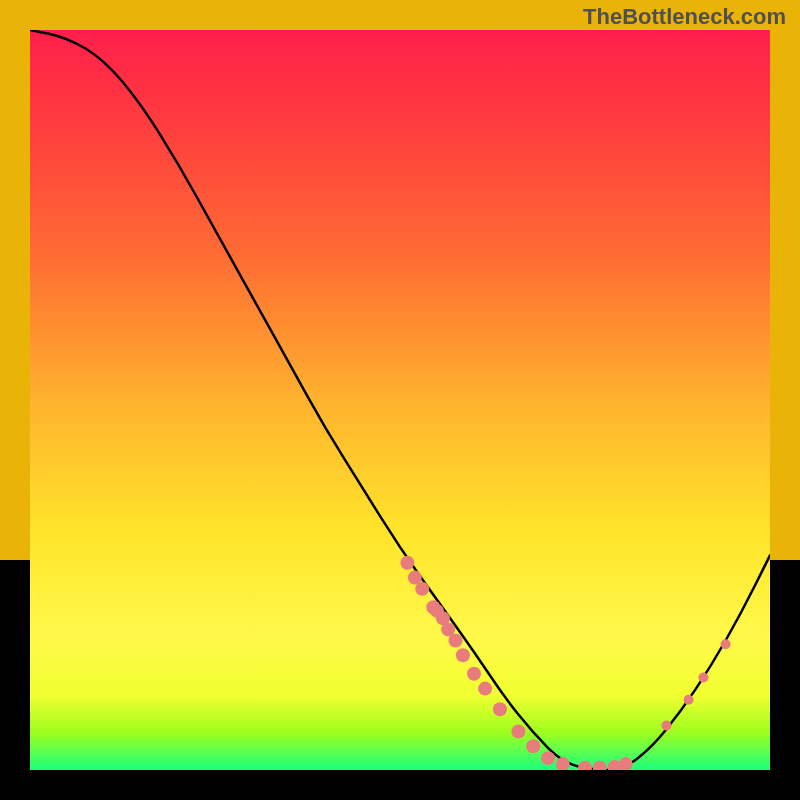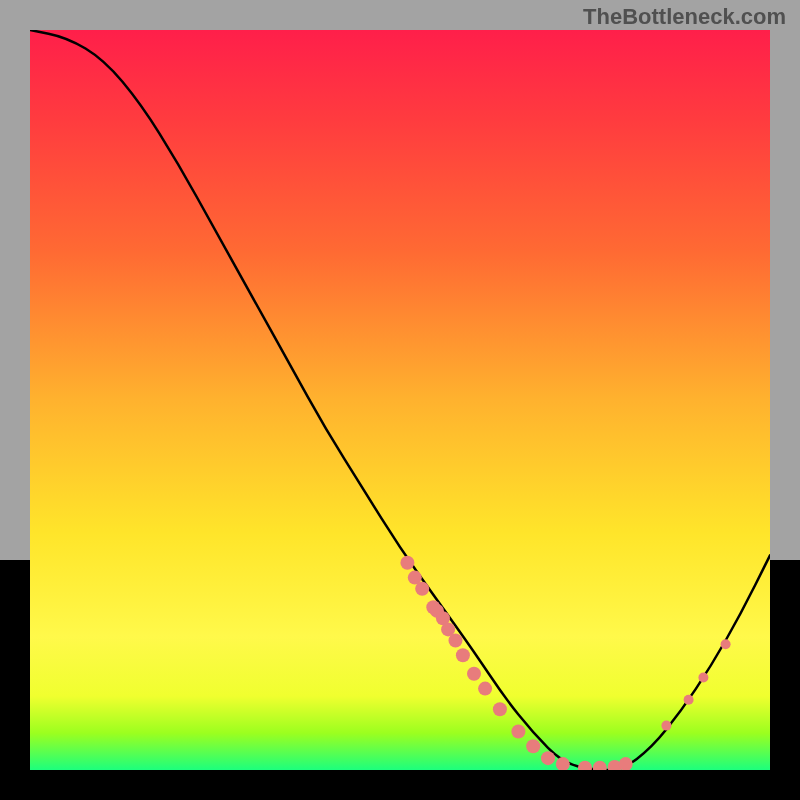--- a/index.html
+++ b/index.html
@@ -8,21 +8,21 @@
     width: 800px;
     height: 800px;
     background: #000;
     font-family: Arial, Helvetica, sans-serif;
     overflow: hidden;
   }
   .container {
     position: relative;
     width: 800px;
     height: 560px;
-    background: #a3a3a3;
+    background: #eab308;
   }
   .watermark {
     position: absolute;
     top: 4px;
     right: 14px;
     color: #505050;
     font-size: 22px;
     font-weight: bold;
     z-index: 10;
     user-select: none;

